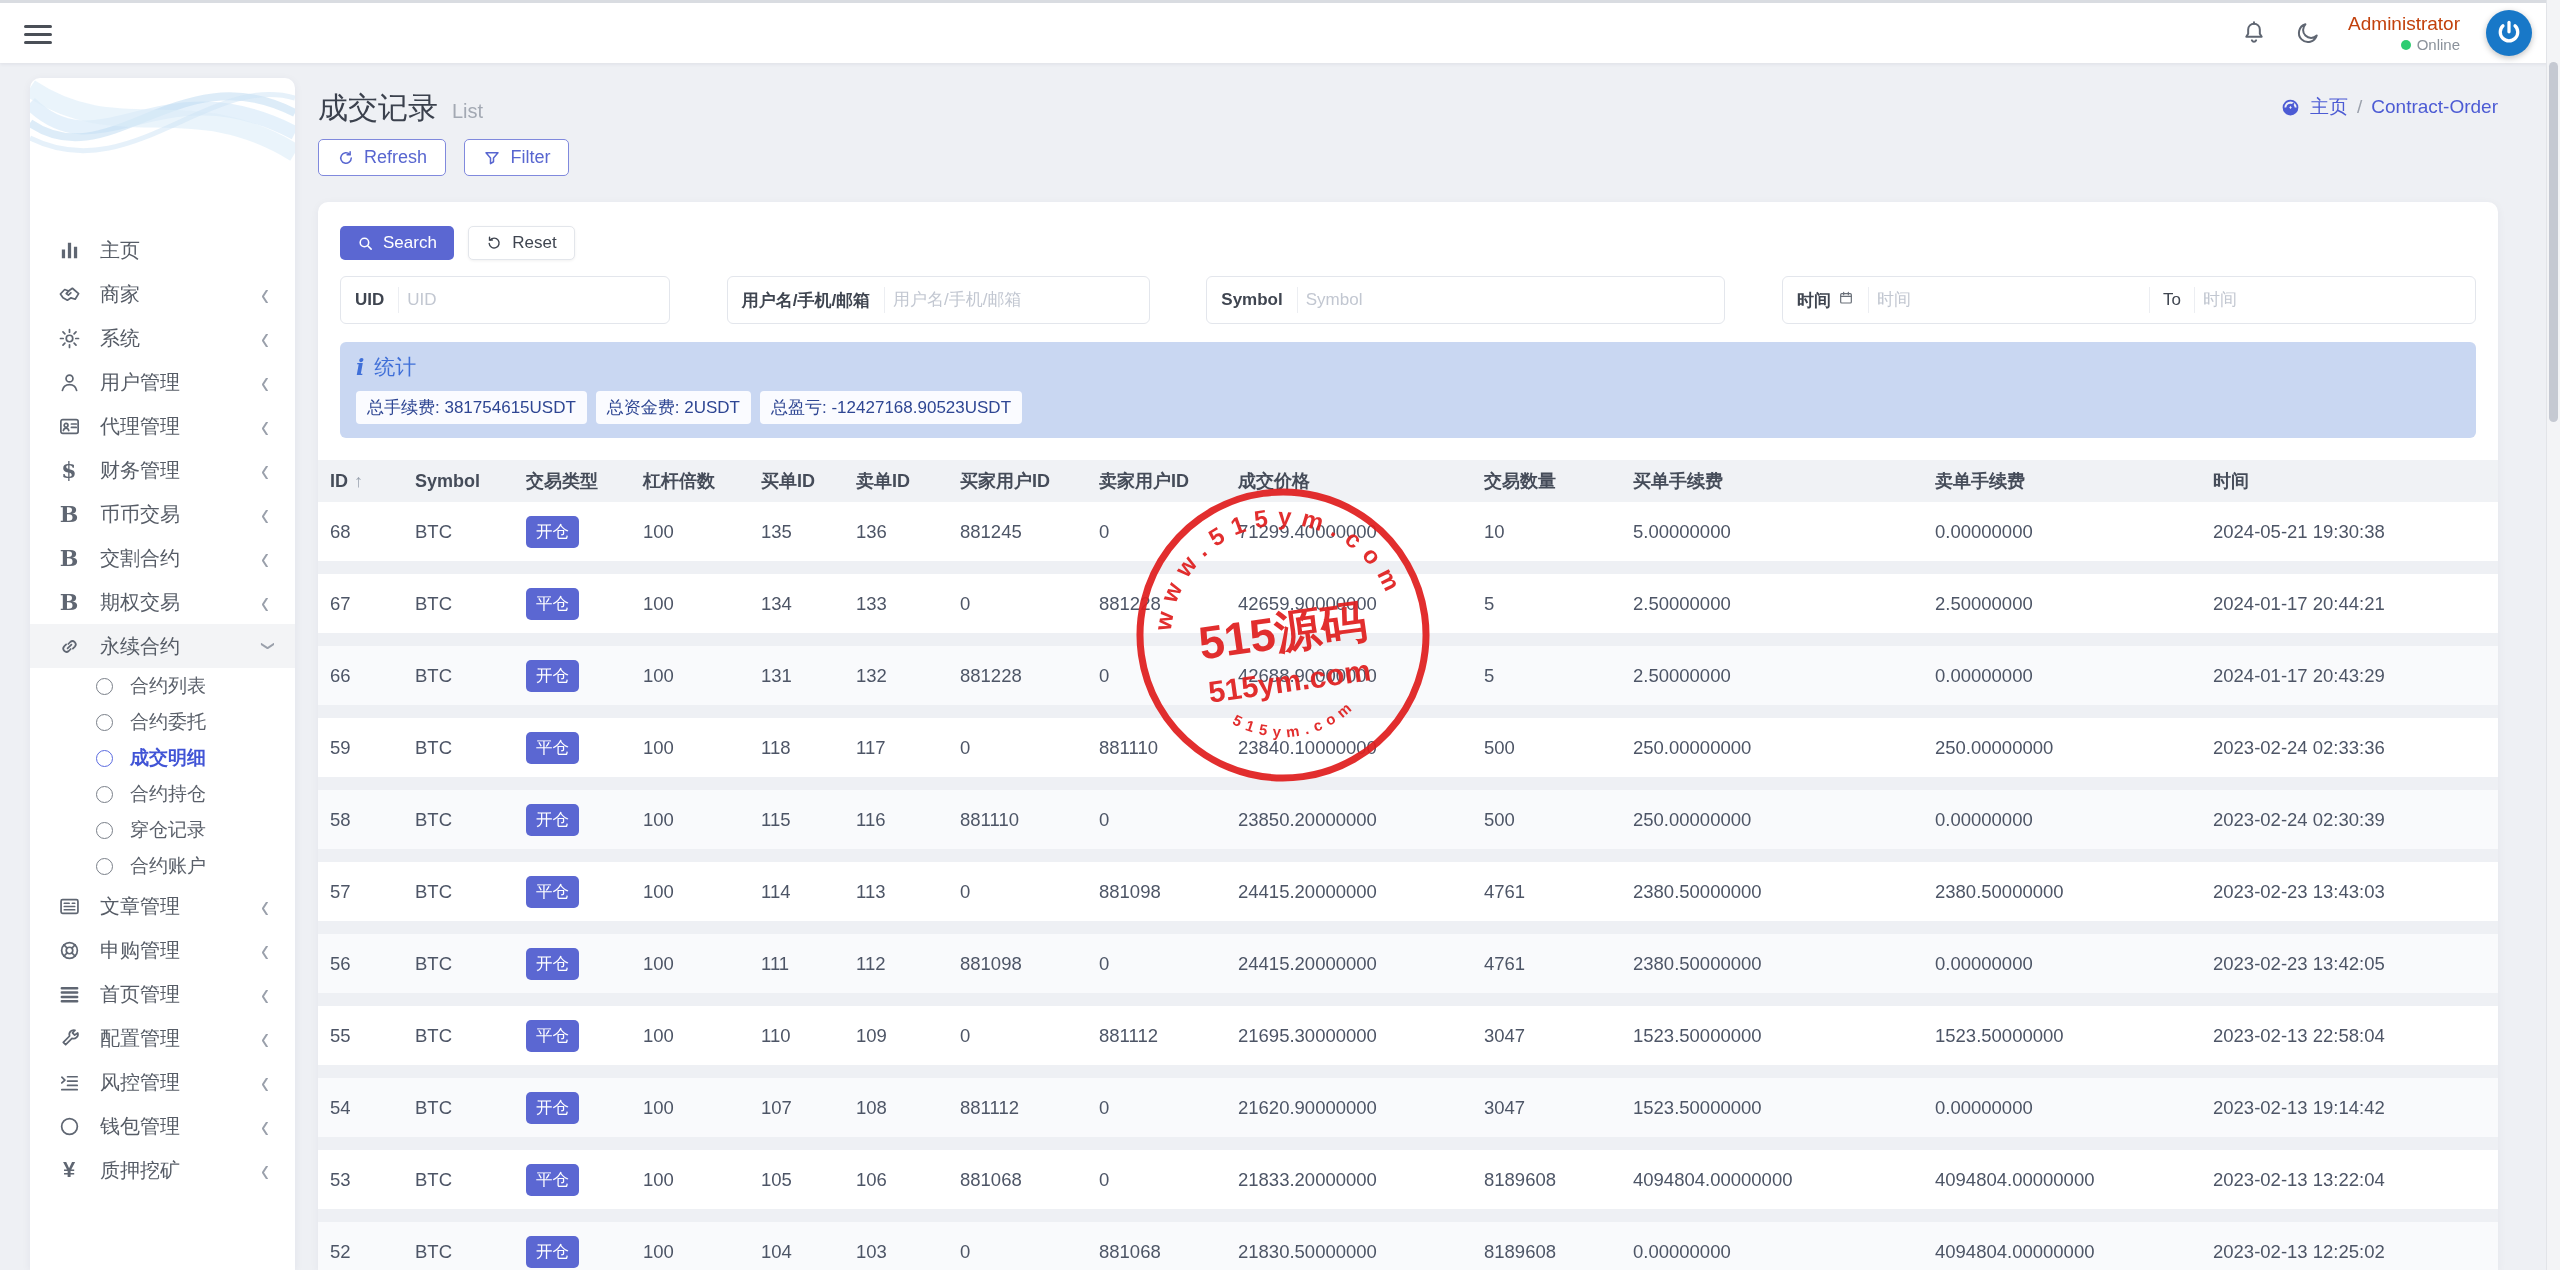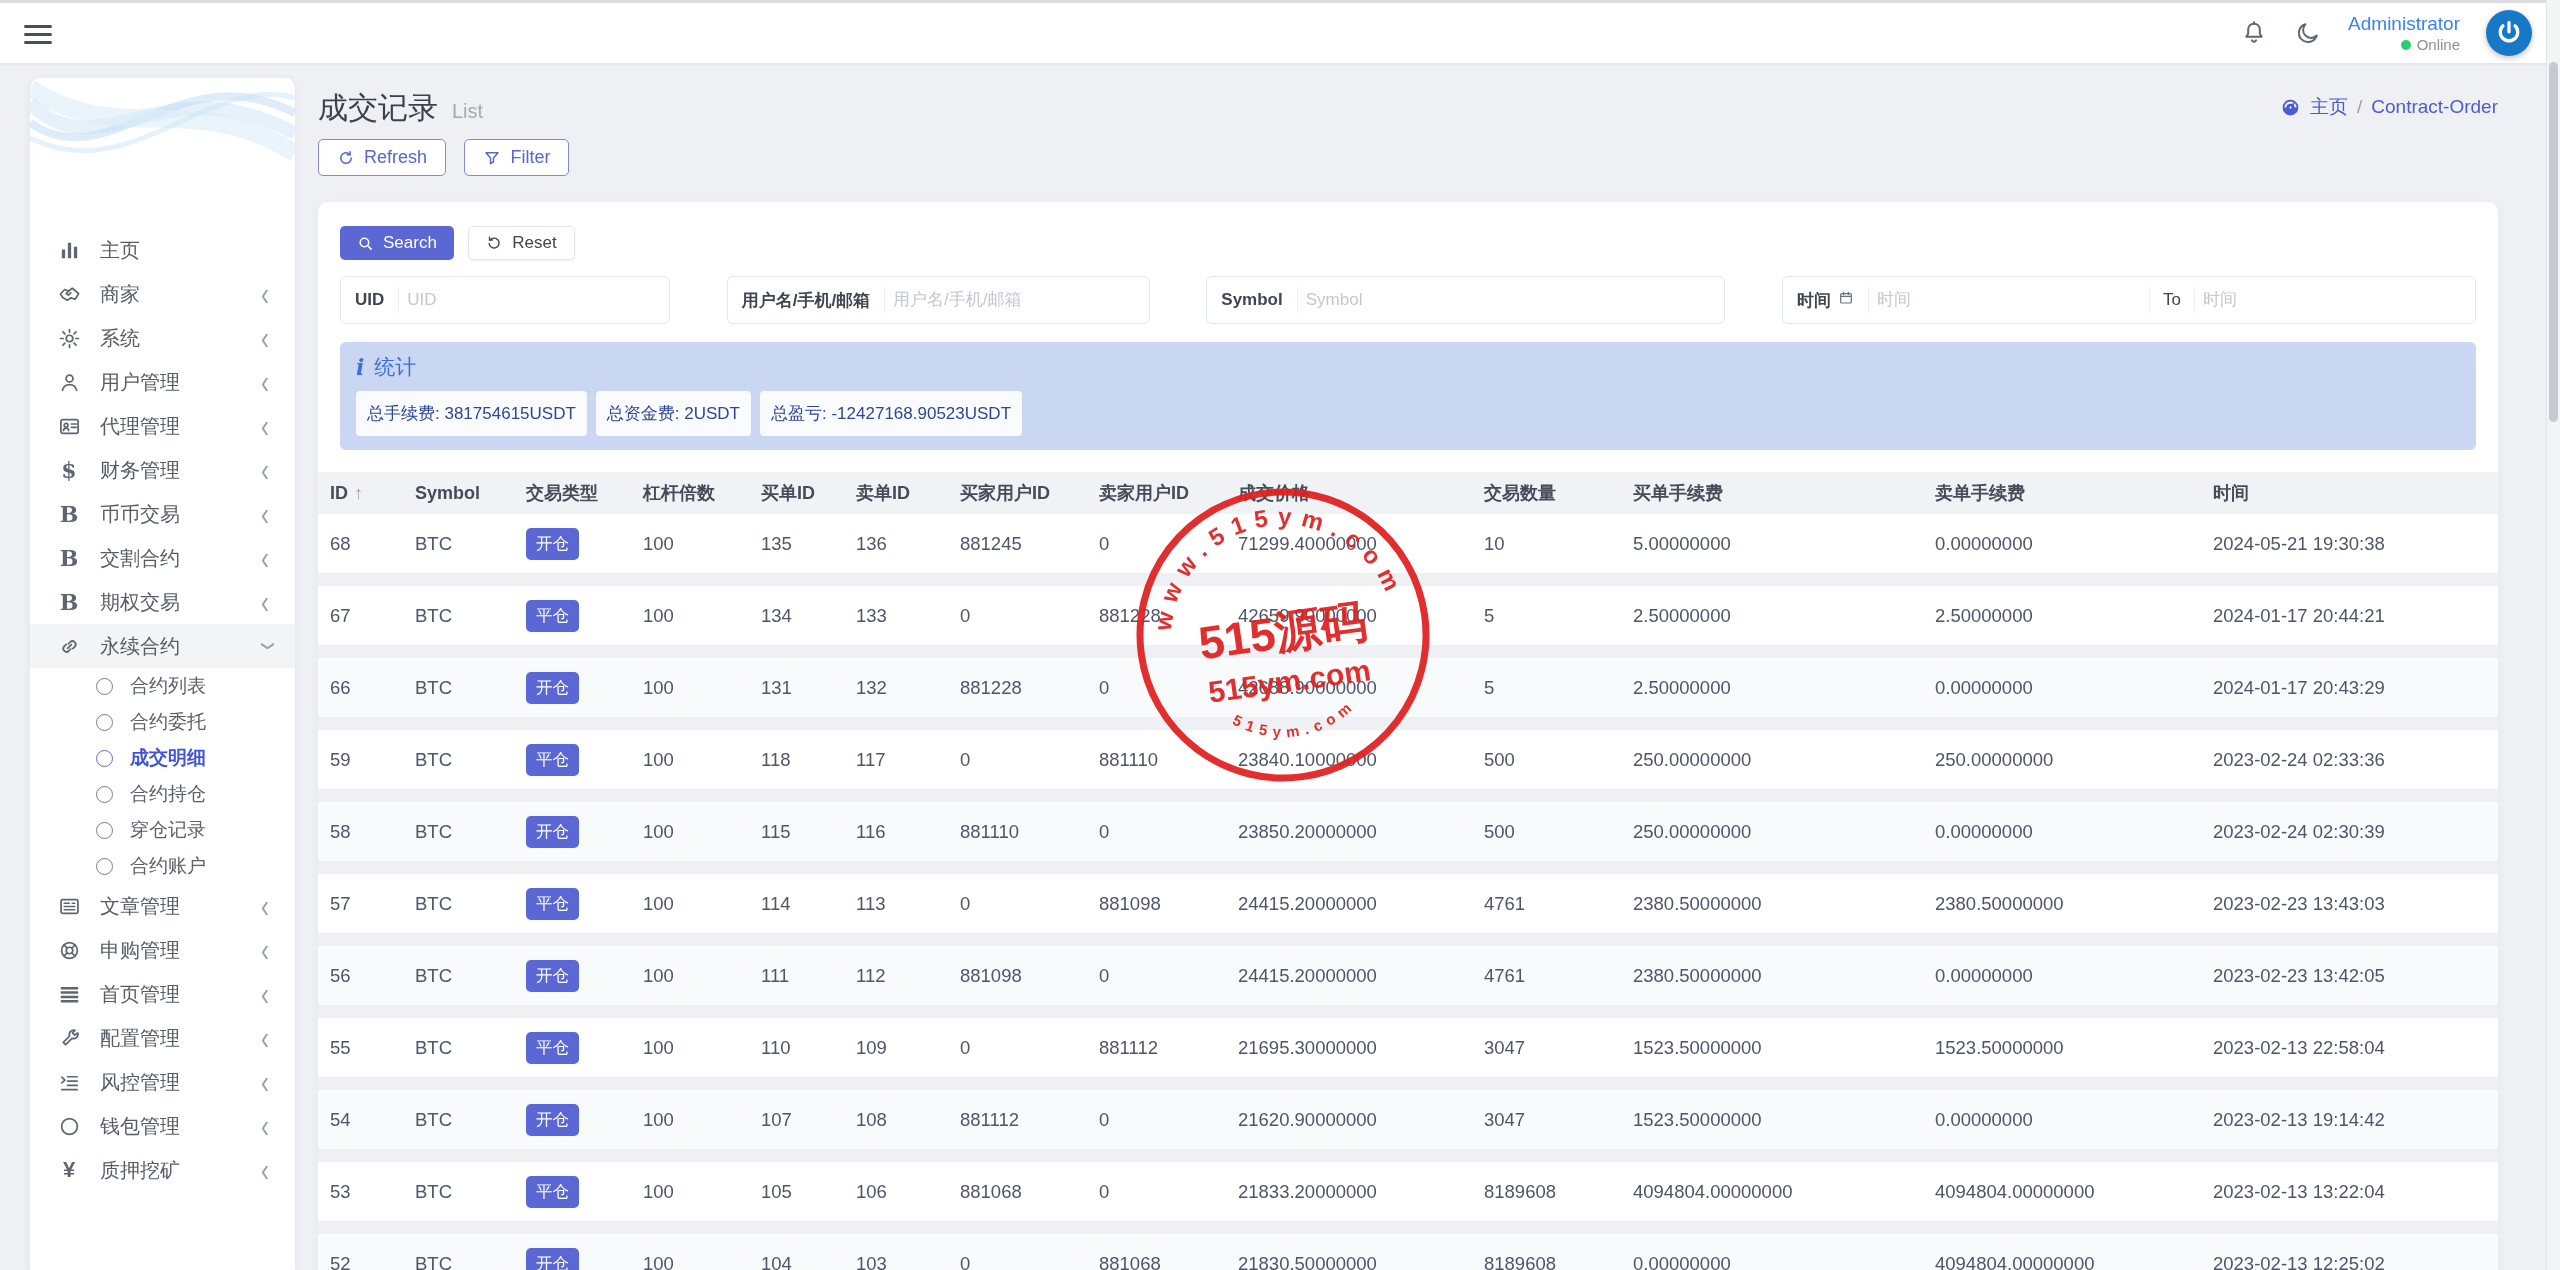--- a/index.html
+++ b/index.html
@@ -7,21 +7,21 @@
        background:#eef0f4;font-family:"Liberation Sans","DejaVu Sans",sans-serif;}
   
   .navbar{position:absolute;top:0;left:0;right:0;height:60px;background:#fff;
           border-top:3px solid #d9dce1;box-shadow:0 1px 4px rgba(20,30,60,.08);z-index:6;}
   .hamburger{position:absolute;left:24px;top:17px;width:28px;height:26px;cursor:pointer;}
   .hamburger i{display:block;height:3.5px;background:#4a4f57;margin:4.5px 0;border-radius:2px;}
   .nav-right{position:absolute;right:28px;top:0;height:60px;display:flex;align-items:center;gap:26px;}
   .nav-ico{width:28px;height:28px;color:#5f6672;}
   .nav-ico svg{width:100%;height:100%;}
   .userblock{text-align:right;line-height:1.25;}
-  .uname{font-size:19px;color:#3b82f6;}
+  .uname{font-size:19px;color:#c2410c;}
   .ustatus{display:flex;align-items:center;justify-content:flex-end;gap:6px;font-size:15px;color:#8b929b;}
   .dot{width:10px;height:10px;border-radius:50%;background:#2ecc71;display:inline-block;}
   .avatar{width:46px;height:46px;border-radius:50%;background:#1878c8;display:flex;
           align-items:center;justify-content:center;box-shadow:0 2px 6px rgba(0,0,0,.25);}
   .avatar svg{width:30px;height:30px;}
   
   .sidebar{position:absolute;left:30px;top:78px;width:265px;bottom:0;background:#fff;
            border-radius:10px 10px 0 0;box-shadow:0 2px 10px rgba(30,40,80,.06);overflow:hidden;z-index:4;}
   .waves{position:absolute;top:0;left:0;width:265px;height:140px;}
   .logo{position:relative;display:flex;flex-direction:column;align-items:center;padding-top:48px;}
@@ -67,21 +67,21 @@
   .flabel svg{width:16px;height:16px;color:#6a7079;}
   .fgroup input{border:none;outline:none;flex:1;min-width:0;font-size:17px;color:#3f4550;padding:0 8px;background:transparent;font-family:inherit;}
   .fgroup input::placeholder{color:#c2c7d1;}
   .fdiv{width:1px;height:58%;background:#eceef2;}
   .fto{padding:0 13px;color:#3f4550;font-size:17px;}
   
   .stats{margin:18px 22px 0;background:#c9d7f2;border-radius:6px;padding:11px 16px 14px;}
   .stats-title{color:#3f6fd8;font-size:21px;display:flex;align-items:center;gap:10px;}
   .stats-title .ii{font-family:"DejaVu Serif",serif;font-style:italic;font-weight:bold;font-size:22px;}
   .badges{margin-top:10px;display:flex;gap:9px;}
-  .badge{background:#fafbff;border-radius:4px;padding:11px 11px;font-size:17px;color:#2e4693;}
+  .badge{background:#fafbff;border-radius:4px;padding:5px 11px;font-size:17px;color:#2e4693;}
   
   .thead{margin-top:22px;background:#f0f2f5;height:42px;display:grid;align-items:center;
          font-size:18px;font-weight:bold;color:#454c59;}
   .thead .cell,.trow .cell{padding-left:12px;white-space:nowrap;overflow:hidden;}
   .sortarrow{color:#9aa3af;font-weight:normal;margin-left:6px;}
   .trow{height:59px;display:grid;align-items:center;font-size:18.5px;color:#4d5566;
         background:#fff;border-bottom:13px solid #eef0f4;}
   .trow:nth-child(2n+3){background:#f9fafc;}
   .typebadge{display:inline-block;background:#5b67d2;color:#fff;font-size:16.5px;padding:5px 10px;border-radius:5px;}
   

